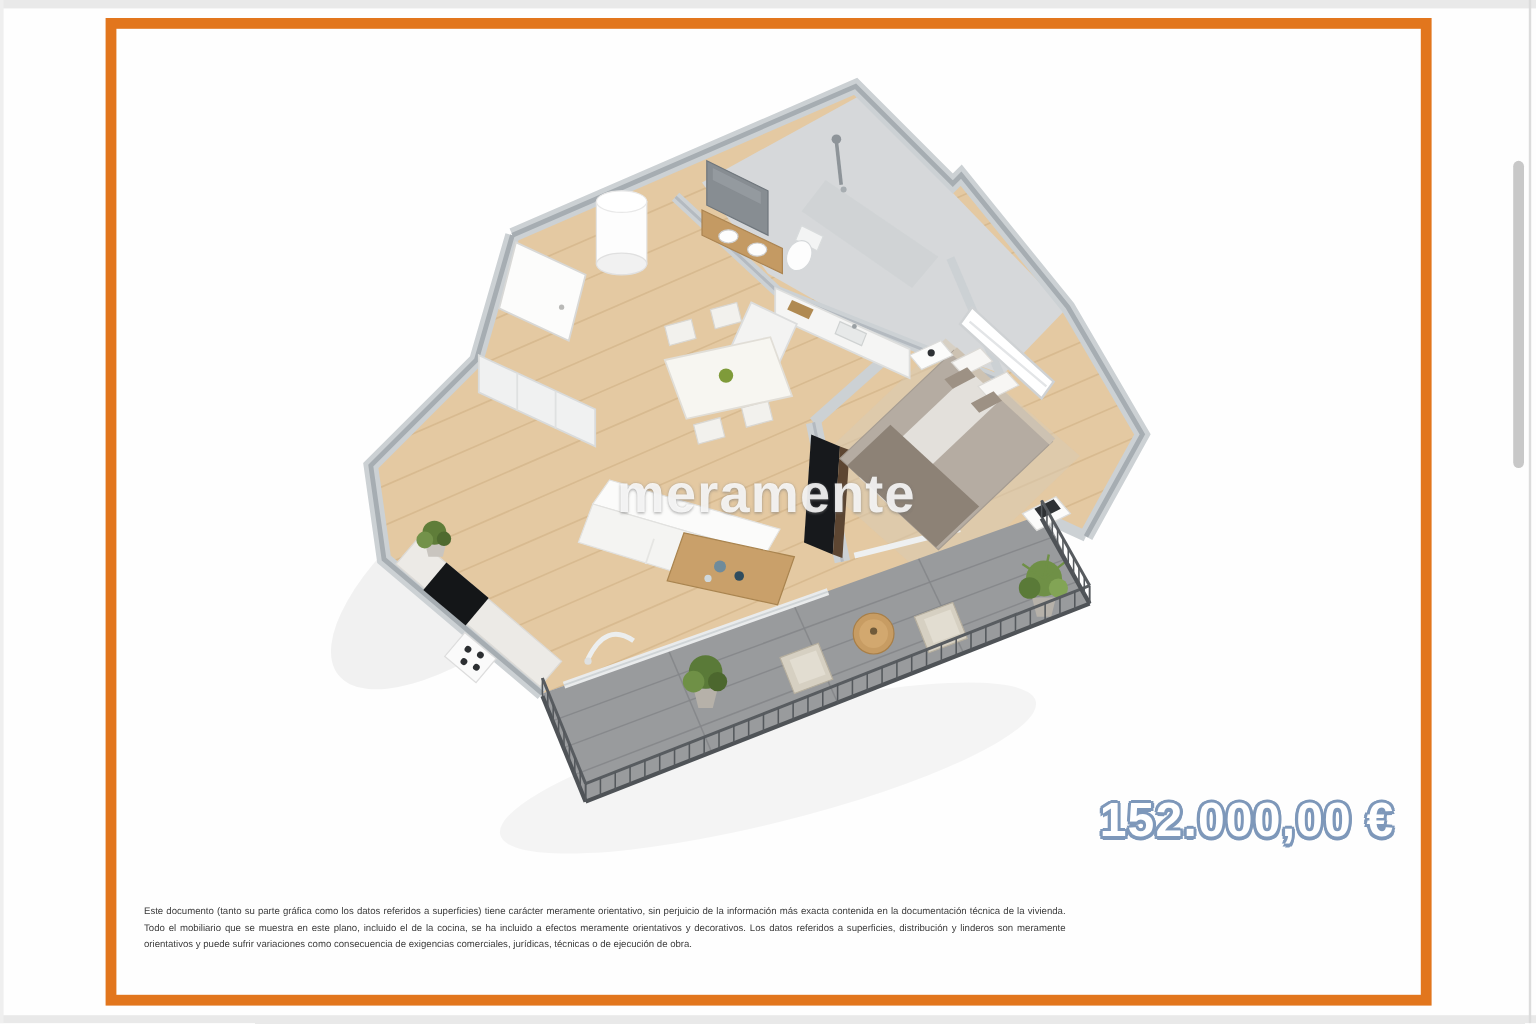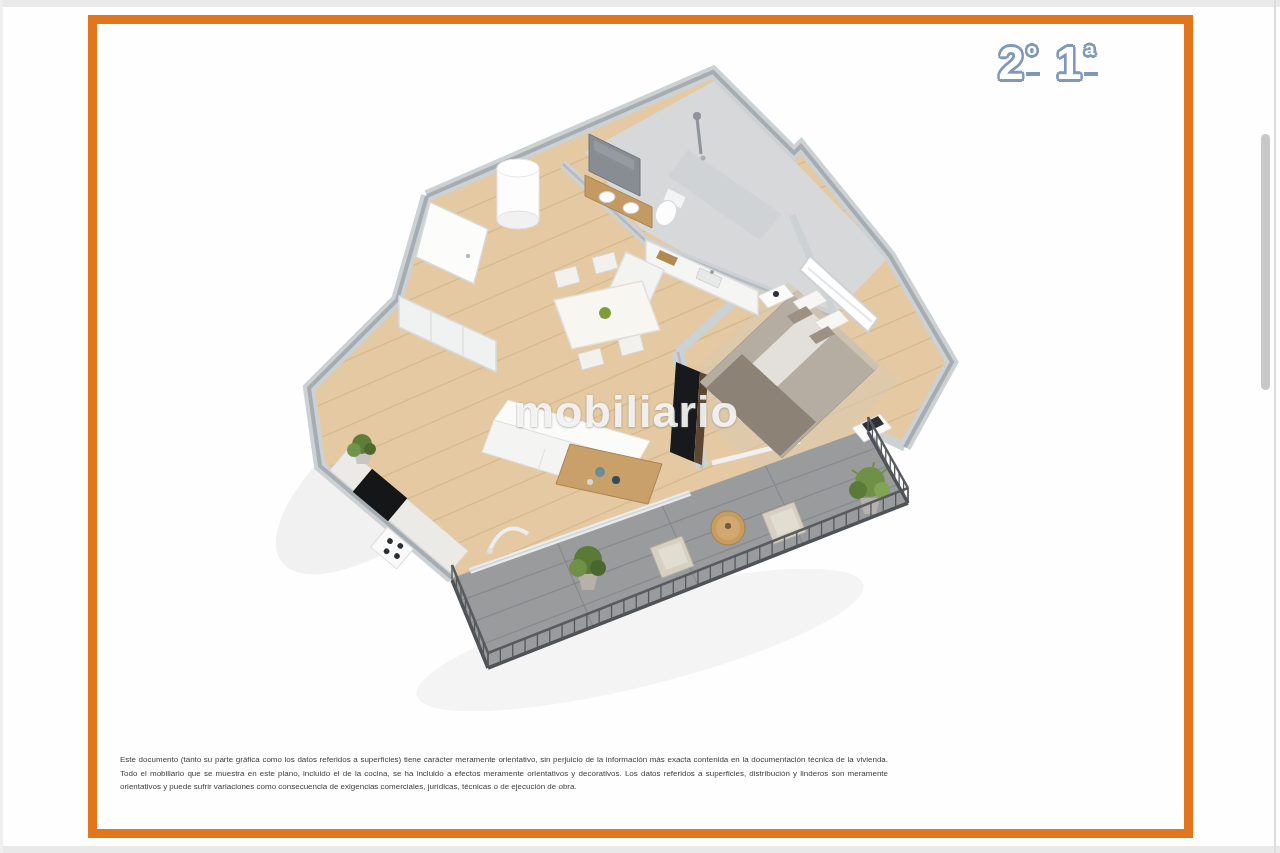--- a/index.html
+++ b/index.html
@@ -333,26 +333,24 @@
         <line x1="881.3333333333334" y1="455.6666666666667" x2="881.3333333333334" y2="440.6666666666667" stroke="#54585c" stroke-width="1.3"></line>
         <line x1="885.7777777777778" y1="463.55555555555554" x2="885.7777777777778" y2="448.55555555555554" stroke="#54585c" stroke-width="1.3"></line>
         <line x1="890.2222222222222" y1="471.44444444444446" x2="890.2222222222222" y2="456.44444444444446" stroke="#54585c" stroke-width="1.3"></line>
         <line x1="894.6666666666666" y1="479.3333333333333" x2="894.6666666666666" y2="464.3333333333333" stroke="#54585c" stroke-width="1.3"></line>
         <line x1="899.1111111111111" y1="487.22222222222223" x2="899.1111111111111" y2="472.22222222222223" stroke="#54585c" stroke-width="1.3"></line>
         <line x1="903.5555555555555" y1="495.1111111111111" x2="903.5555555555555" y2="480.1111111111111" stroke="#54585c" stroke-width="1.3"></line>
         <line x1="908" y1="503" x2="908" y2="488" stroke="#54585c" stroke-width="1.3"></line>
       </g>
   </svg>
 
-  <div class="watermark">mobiliario</div>
-
-  <div class="unit-label outlined">
-    <span class="unit-part"><span>2</span><span class="ord">º</span></span><span class="unit-part"><span>1</span><span class="ord">ª</span></span>
-  </div>
-
+  <div class="watermark">meramente</div>
+
+
+  <div class="price-label outlined">152.000,00 €</div>
 
   <p class="disclaimer">Este documento (tanto su parte gráfica como los datos referidos a superficies) tiene carácter meramente orientativo, sin perjuicio de la información más exacta contenida en la documentación técnica de la vivienda. Todo el mobiliario que se muestra en este plano, incluido el de la cocina, se ha incluido a efectos meramente orientativos y decorativos. Los datos referidos a superficies, distribución y linderos son meramente orientativos y puede sufrir variaciones como consecuencia de exigencias comerciales, jurídicas, técnicas o de ejecución de obra.</p>
 
   <div class="edge-top"></div>
   <div class="edge-bottom"></div>
   <div class="edge-left"></div>
   <div class="edge-right-line"></div>
   <div class="scroll-thumb"></div>
 </div>
 

